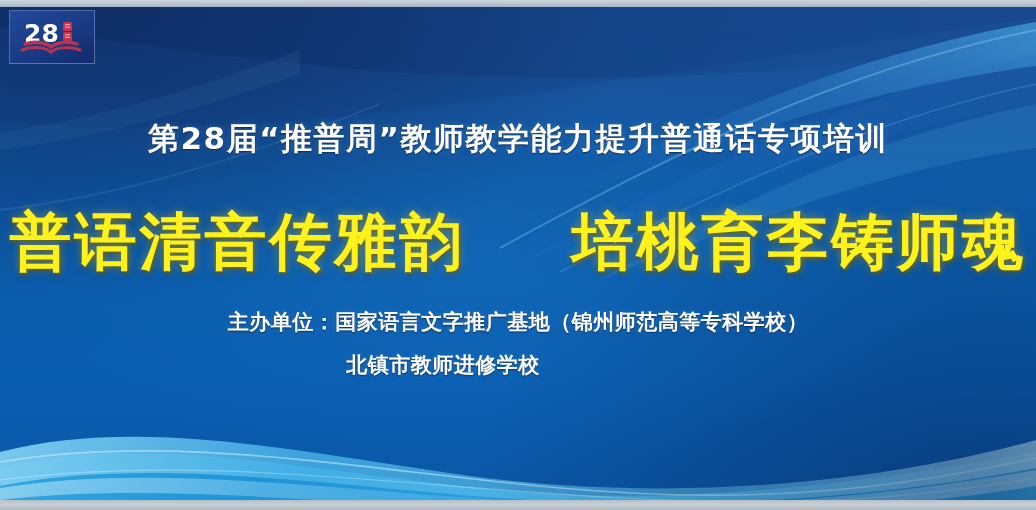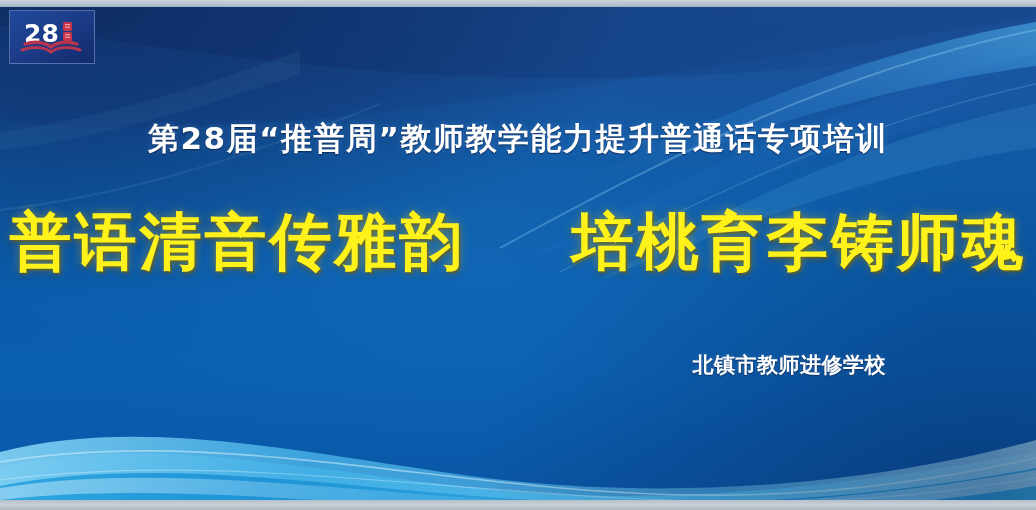--- a/index.html
+++ b/index.html
@@ -145,21 +145,21 @@
     font-size: 21px;
     font-weight: bold;
     white-space: nowrap;
     letter-spacing: 0.5px;
     text-shadow: 0 1px 2px rgba(0,20,60,0.70), 0 0 5px rgba(130,195,255,0.25);
   }
   .organizer-2 {
     position: absolute;
     left: 0; right: 0;
     top: 351px;
-    text-align: right;
+    text-align: center;
     color: #ffffff;
     font-size: 21px;
     font-weight: bold;
     white-space: nowrap;
     letter-spacing: 0.5px;
     text-shadow: 0 1px 2px rgba(0,20,60,0.70), 0 0 5px rgba(130,195,255,0.25);
     padding-right: 150px;
   }
 
   .date {
@@ -290,18 +290,19 @@
   <div class="content">
 
     <div class="main-title">第28届“推普周”教师教学能力提升普通话专项培训</div>
 
     <div class="slogan">
       <span>普语清音传雅韵</span>
       <span class="gap"></span>
       <span>培桃育李铸师魂</span>
     </div>
 
+    <div class="organizer">主办单位：国家语言文字推广基地（锦州师范高等专科学校）</div>
 
     <div class="organizer-2">北镇市教师进修学校</div>
 
 
   </div>
 </div>
 
 </body></html>

